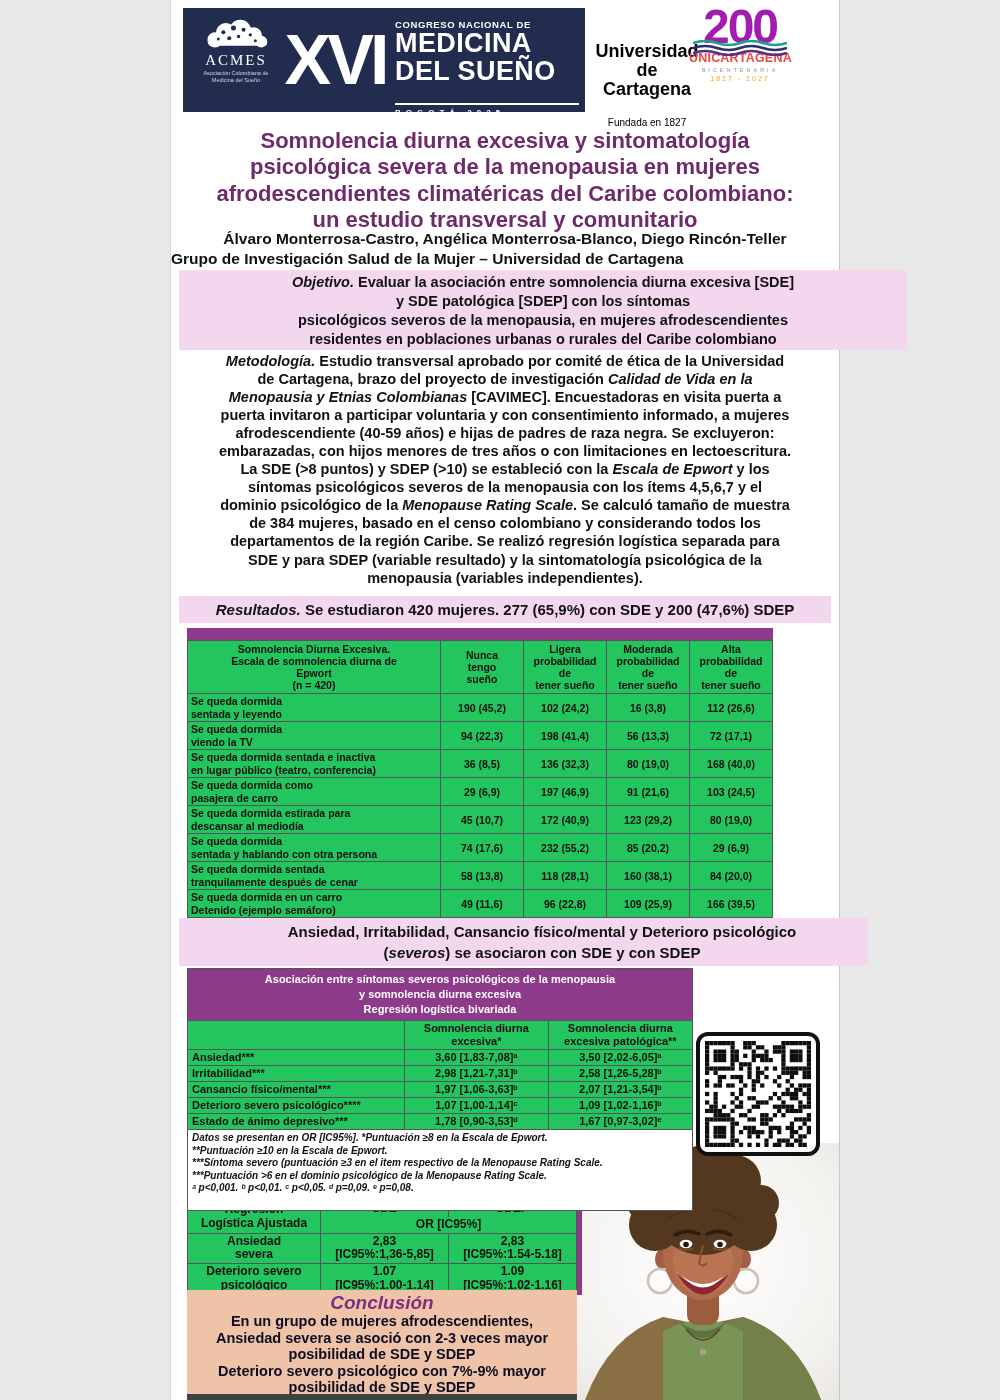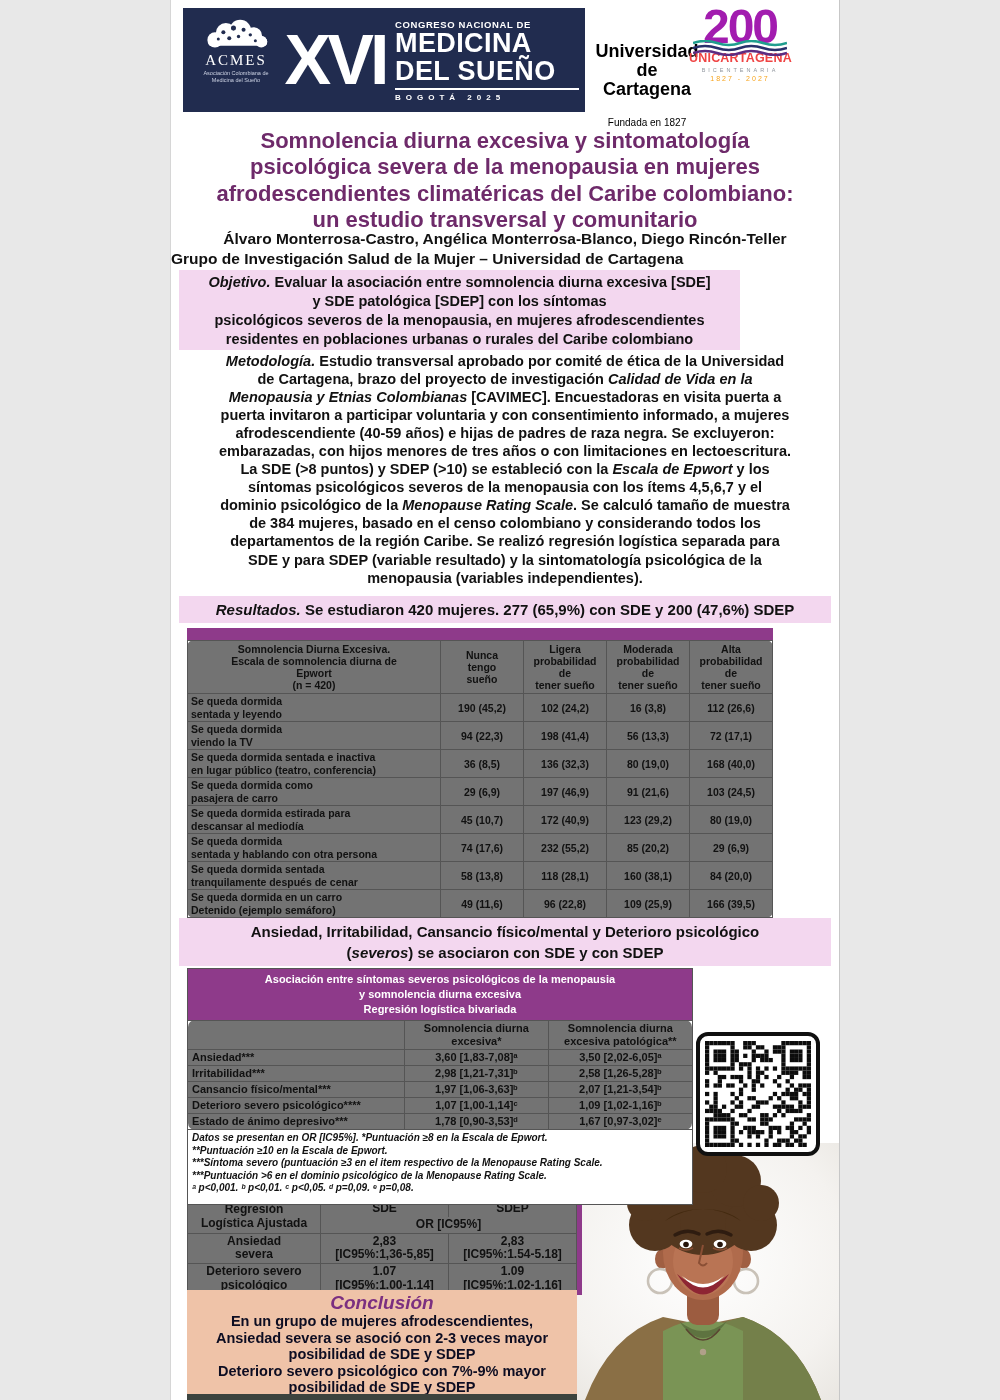--- a/index.html
+++ b/index.html
@@ -12,49 +12,49 @@
   
   .hdr{left:12px;top:8px;width:402px;height:104px;background:#212c4f;color:#fff;}
   .acmes{left:6px;top:10px;width:94px;text-align:center;}
   .acmes-name{font-family:"Liberation Serif","DejaVu Serif",serif;font-size:15px;letter-spacing:2px;margin-top:-2px;}
   .acmes-sub{font-size:5.5px;line-height:1.25;color:#cdd3e4;margin-top:1px;}
   .xvi{left:96px;top:0;width:112px;height:104px;line-height:104px;text-align:center;
        font-size:70px;font-weight:bold;letter-spacing:-4px;}
   .congress{left:212px;top:11px;width:184px;}
   .c1{font-size:9.5px;font-weight:bold;letter-spacing:0.6px;}
   .c2{font-size:27px;font-weight:bold;line-height:1.02;letter-spacing:0.4px;}
-  .bog{margin-top:3px;border-top:2px solid #fff;padding-top:3px;font-size:8px;
+  .bog{margin-top:18px;border-top:2px solid #fff;padding-top:3px;font-size:8px;
        letter-spacing:5px;font-weight:bold;}
   .uni{left:422px;top:42px;width:108px;text-align:center;color:#000;}
   .u1{font-size:18px;font-weight:bold;line-height:1.05;}
   .u2{font-size:10px;margin-top:18px;}
   .bic{left:518px;top:4px;width:102px;text-align:center;}
   .b200{font-size:48px;font-weight:bold;color:#a21caf;line-height:0.95;letter-spacing:-2px;position:relative;}
   .waves{position:absolute;left:4px;top:36px;width:94px;height:16px;}
   .bname{font-size:12.5px;font-weight:bold;color:#ef4444;letter-spacing:0.2px;margin-top:1px;}
   .bsub{font-size:5.5px;letter-spacing:3px;color:#8f959d;margin-top:2px;}
   .byrs{font-size:7px;color:#f7a41d;letter-spacing:2px;margin-top:2px;}
 
   
   .title{left:0;top:128px;width:100%;text-align:center;font-weight:bold;font-size:22px;
          line-height:1.2;color:#6e2a6a;white-space:pre-line;}
   .authors{left:0;top:230px;width:100%;text-align:center;font-weight:bold;font-size:15.5px;}
   .affil{left:0;top:250px;width:100%;text-align:left;font-weight:bold;font-size:15.5px;}
 
   
   .pinkbox{background:#f3d7ef;text-align:center;font-weight:bold;white-space:pre-line;}
-  .objective{left:8px;top:270px;width:561px;height:77px;font-size:14.5px;line-height:1.3;padding-top:3px;}
+  .objective{left:8px;top:270px;width:728px;height:77px;font-size:14.5px;line-height:1.3;padding-top:3px;}
   .methods{left:12px;top:352px;width:644px;text-align:center;font-weight:bold;font-size:14.5px;
            line-height:1.245;white-space:pre-line;}
   .results{left:8px;top:596px;width:652px;height:27px;font-size:15px;line-height:27px;}
-  .assoc{left:8px;top:918px;width:652px;height:45px;font-size:15px;line-height:1.4;padding-top:3px;}
+  .assoc{left:8px;top:918px;width:652px;height:45px;font-size:15px;line-height:1.4;padding-top:3px;padding-left:37px;}
 
   
   .pbar{background:#8e3a8a;}
-  table{border-collapse:collapse;background:#737373;border-radius:7px;}
+  table{border-collapse:collapse;background:#22c55e;}
   th,td{border:1px solid #555;white-space:pre-line;font-weight:bold;}
 
   
   .t1wrap{left:16px;top:628px;width:586px;}
   .t1wrap .pbar{height:12px;}
   .t1{width:100%;font-size:10.5px;color:#111;table-layout:fixed;}
   .t1 thead th{padding:2px 1px;height:48px;vertical-align:middle;text-align:center;}
   .t1 .t1c0{width:250px;}
   .t1 td{height:25px;}
   .t1 td.rowlabel{text-align:left;padding:1px 3px;line-height:1.15;}
@@ -66,21 +66,21 @@
   .t2wrap{left:16px;top:968px;width:504px;border:1px solid #555;background:#fff;z-index:3;}
   .t2title{background:#8e3a8a;color:#fff;text-align:center;font-weight:bold;font-size:11px;
            line-height:1.35;white-space:pre-line;padding:3px 0;}
   .t2{width:100%;font-size:11px;table-layout:fixed;}
   .t2 th{padding:1px 2px;text-align:center;line-height:1.2;}
   .t2 .t2empty{width:212px;border-left:none;}
   .t2 td{padding:0 4px;height:15px;text-align:center;}
   .t2 td.rowlabel{text-align:left;}
   .t2 td:first-child,.t2 th:first-child{border-left:none;}
   .t2 td:last-child,.t2 th:last-child{border-right:none;}
-  .t2foot{font-style:italic;font-weight:bold;font-size:10px;line-height:1.26;padding:2px 4px 9px 4px;}
+  .t2foot{font-style:italic;font-weight:bold;font-size:10px;line-height:1.26;padding:2px 4px 15px 4px;}
 
   
   .qr{left:525px;top:1032px;width:106px;height:106px;border:4px solid #101010;border-radius:12px;
       padding:5px;background:#fff;z-index:3;}
 
   
   .t3wrap{left:16px;top:1190px;width:390px;border-right:5px solid #8e3a8a;z-index:2;}
   .t3wrap .pbar{height:10px;}
   .t3{width:100%;font-size:12px;text-align:center;table-layout:fixed;}
   .t3 th{padding:1px 2px;line-height:1.15;}

